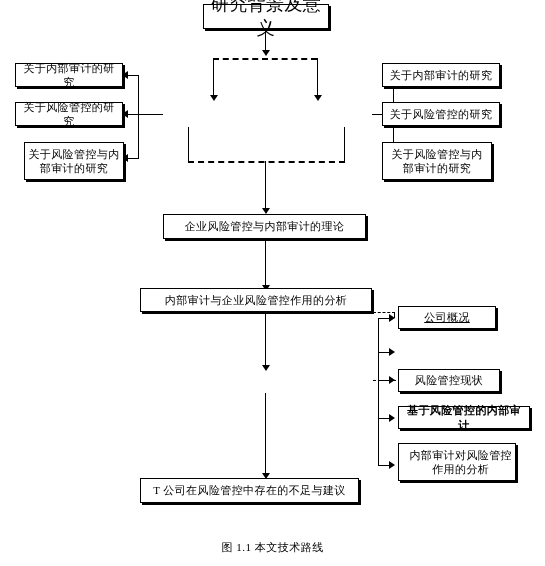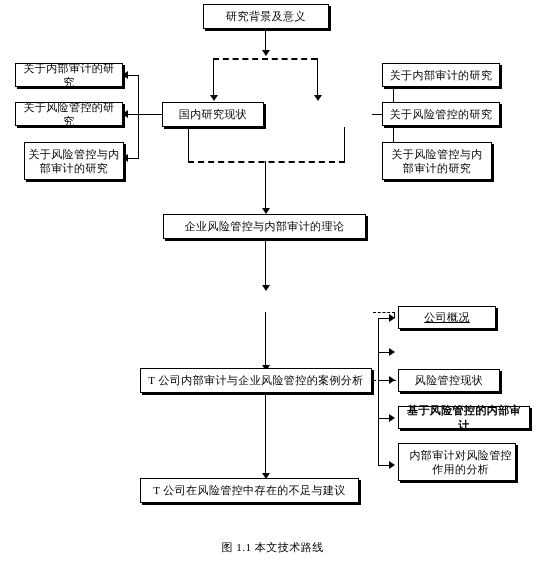--- a/index.html
+++ b/index.html
@@ -31,21 +31,21 @@
     line-height: 1.28;
     letter-spacing: 0.4px;
     color: #000000;
     padding: 0 3px;
   }
   
   .box.shadow {
     box-shadow: 2px 2px 0 0 #000000;
   }
   .fs11 { font-size: 11px; }
-  .fs12 { font-size: 11px; }
+  .fs12 { font-size: 18px; }
 
   
   .ln {
     position: absolute;
     background: #000000;
   }
   .vl { width: 1px; }
   .hl { height: 1px; }
 
   
@@ -103,23 +103,20 @@
   <div class="ln vl" style="left:265px; top:29px; height:22px;"></div>
   <div class="arr arr-down" style="left:262px; top:50px;"></div>
 
   <div class="dashed-h" style="left:213px; top:58px; width:104px;"></div>
 
   <div class="ln vl" style="left:213px; top:58px; height:39px;"></div>
   <div class="arr arr-down" style="left:210px; top:95px;"></div>
   <div class="ln vl" style="left:317px; top:58px; height:39px;"></div>
   <div class="arr arr-down" style="left:314px; top:95px;"></div>
 
-  <div class="box shadow fs11" style="left:162px; top:102px; width:102px; height:25px;">
-    <span>国内研究现状</span>
-  </div>
 
 
   <div class="ln vl" style="left:188px; top:127px; height:35px;"></div>
   <div class="ln vl" style="left:344px; top:127px; height:35px;"></div>
   <div class="dashed-h" style="left:188px; top:161px; width:157px;"></div>
   <div class="ln vl" style="left:265px; top:161px; height:49px;"></div>
   <div class="arr arr-down" style="left:262px; top:208px;"></div>
 
   <div class="ln hl" style="left:138px; top:114px; width:25px;"></div>
   <div class="ln vl" style="left:138px; top:75px; height:84px;"></div>
@@ -171,30 +168,30 @@
 部审计的研究</span>
   </div>
 
   <div class="box shadow fs11" style="left:163px; top:214px; width:203px; height:25px;">
     <span>企业风险管控与内部审计的理论</span>
   </div>
 
   <div class="ln vl" style="left:265px; top:239px; height:48px;"></div>
   <div class="arr arr-down" style="left:262px; top:285px;"></div>
 
+  <div class="box shadow fs11" style="left:140px; top:288px; width:232px; height:24px;">
+    <span>内部审计与企业风险管控作用的分析</span>
+  </div>
 
   <div class="ln vl" style="left:265px; top:312px; height:55px;"></div>
   <div class="arr arr-down" style="left:262px; top:365px;"></div>
 
   <div class="dashed-h thin" style="left:373px; top:312px; width:22px;"></div>
   <div class="ln vl" style="left:394px; top:312px; height:6px;"></div>
 
-  <div class="box shadow fs11" style="left:140px; top:368px; width:232px; height:25px;">
-    <span>T 公司内部审计与企业风险管控的案例分析</span>
-  </div>
 
   <div class="ln vl" style="left:265px; top:393px; height:82px;"></div>
   <div class="arr arr-down" style="left:262px; top:473px;"></div>
 
   <div class="dashed-h thin" style="left:373px; top:380px; width:23px;"></div>
 
   <div class="ln vl" style="left:378px; top:318px; height:148px;"></div>
 
   <div class="ln hl" style="left:378px; top:318px; width:12px;"></div>
   <div class="arr arr-right" style="left:389px; top:314px;"></div>

